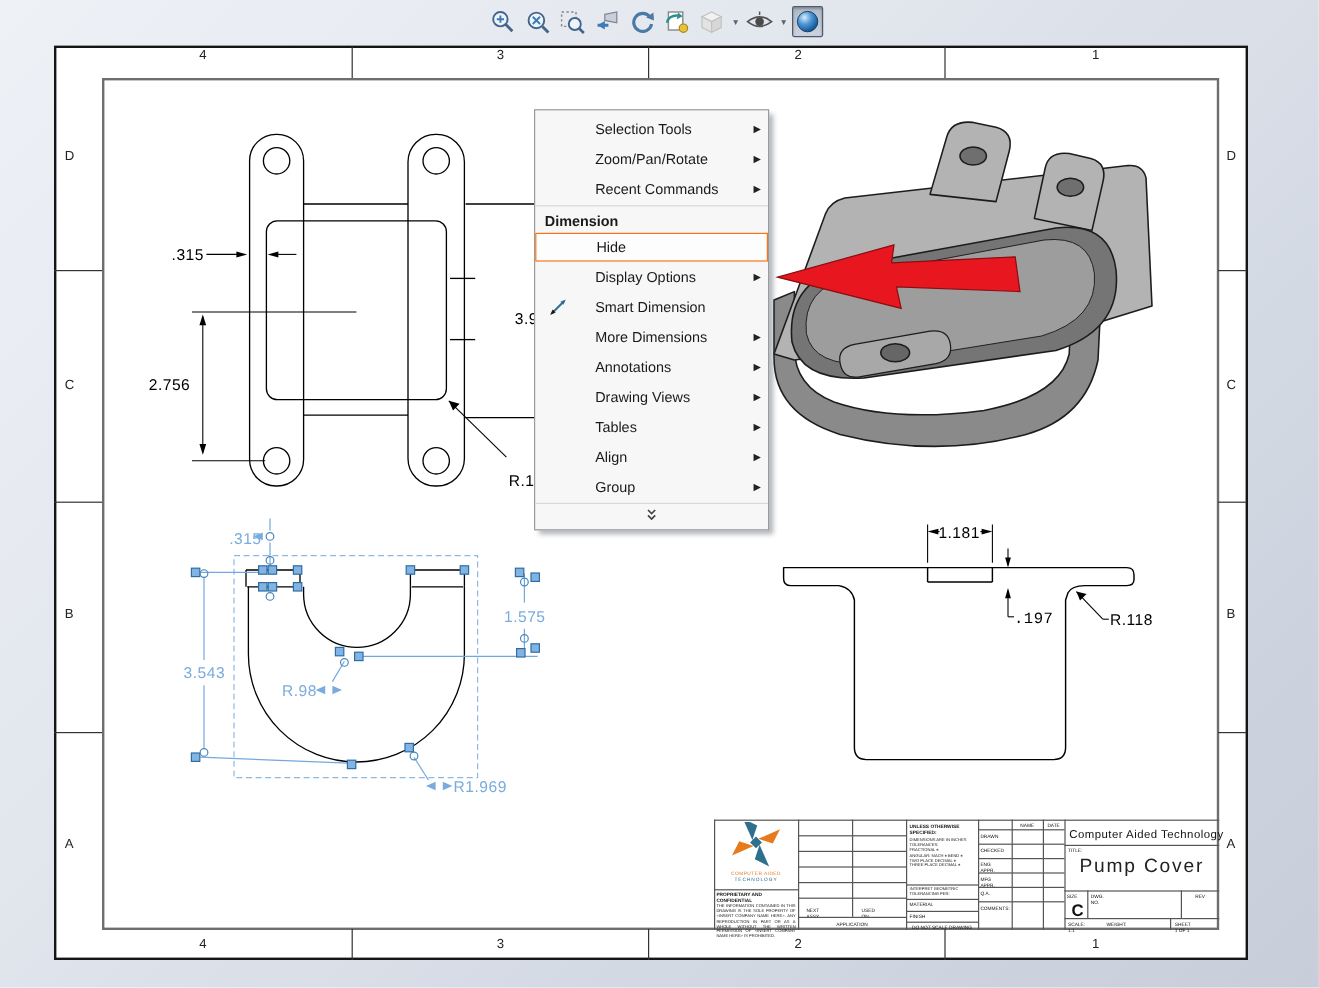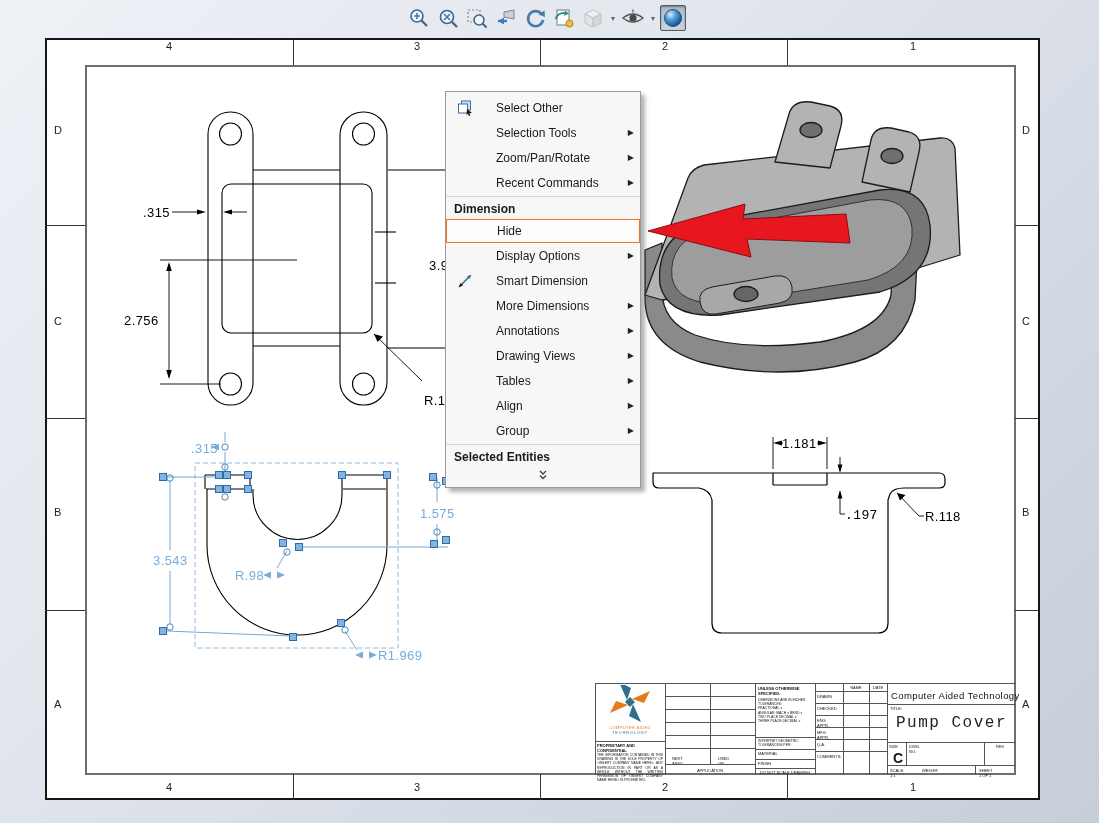--- a/index.html
+++ b/index.html
@@ -305,31 +305,20 @@
 <span class="dim blue" style="left:153px;top:553px;">3.543</span>
 <span class="dim blue" style="left:420px;top:506px;">1.575</span>
 <span class="dim blue" style="left:235px;top:568px;">R.98</span>
 <span class="dim blue" style="left:378px;top:648px;">R1.969</span>
 <span class="dim" style="left:782px;top:436px;">1.181</span>
 <span class="dim" style="left:845px;top:508px;font-family:Liberation Mono, monospace;">.197</span>
 <span class="dim" style="left:925px;top:509px;">R.118</span>
 
 <div class="menu">
   <div class="mi">
-    <span class="gut">
-      <svg width="17" height="16" viewBox="0 0 17 16">
-          <rect x="4.5" y="1" width="9" height="9" fill="#cfe3f5" stroke="#3a6ea5"></rect>
-          <rect x="1.5" y="4" width="9" height="9" fill="#fff" stroke="#3a6ea5"></rect>
-          <polygon points="10,9 15,13 12.3,13.3 13.4,15.6 12,16 11,13.8 9.5,15" fill="#1a1a1a"></polygon>
-        </svg>
-    </span>
-    <span class="lbl">Select Other</span>
-      <span class="arr"></span>
-  </div>
-  <div class="mi">
     <span class="gut"></span>
       <span class="lbl">Selection Tools</span>
     <span class="arr">▶</span>
   </div>
   <div class="mi">
     <span class="gut"></span>
       <span class="lbl">Zoom/Pan/Rotate</span>
     <span class="arr">▶</span>
   </div>
   <div class="mi">
@@ -386,23 +375,20 @@
     <span class="gut"></span>
       <span class="lbl">Align</span>
     <span class="arr">▶</span>
   </div>
   <div class="mi">
     <span class="gut"></span>
       <span class="lbl">Group</span>
     <span class="arr">▶</span>
   </div>
   <div class="msep"></div>
-  <div class="mh">
-      <span>Selected Entities</span>
-    </div>
   <div class="mexp">
     <span>
       <svg width="10" height="10" viewBox="0 0 10 10">
           <polyline points="2,1 5,4 8,1" fill="none" stroke="#444" stroke-width="1.4"></polyline>
           <polyline points="2,5.5 5,8.5 8,5.5" fill="none" stroke="#444" stroke-width="1.4"></polyline>
         </svg>
     </span>
   </div>
 </div>
 
@@ -476,21 +462,21 @@
   <div class="t4" style="position:absolute;left:817px;top:694px;">DRAWN</div>
   <div class="t4" style="position:absolute;left:817px;top:706px;">CHECKED</div>
   <div class="t4" style="position:absolute;left:817px;top:718px;">ENG APPR.</div>
   <div class="t4" style="position:absolute;left:817px;top:730px;">MFG APPR.</div>
   <div class="t4" style="position:absolute;left:817px;top:742px;">Q.A.</div>
   <div class="t4" style="position:absolute;left:817px;top:754px;">COMMENTS:</div>
 
   <div class="company" style="position:absolute;left:891px;top:690px;">Computer Aided Technology</div>
   <div class="tbl-line" style="left:887px;top:704px;width:129px;height:1px;"></div>
   <div class="t4" style="position:absolute;left:890px;top:706px;">TITLE:</div>
-  <div class="ptitle" style="position:absolute;left:887px;top:714px;width:129px;text-align:center;font-family:Liberation Mono, monospace;">Pump Cover</div>
+  <div class="ptitle" style="position:absolute;left:887px;top:714px;width:129px;text-align:center;">Pump Cover</div>
   <div class="tbl-line" style="left:887px;top:742px;width:129px;height:1px;"></div>
   <div class="tbl-line" style="left:906px;top:742px;width:1px;height:23px;"></div>
   <div class="tbl-line" style="left:984px;top:742px;width:1px;height:23px;"></div>
   <div class="t4" style="position:absolute;left:889px;top:744px;">SIZE</div>
   <div class="bigC" style="position:absolute;left:893px;top:750px;">C</div>
   <div class="t4" style="position:absolute;left:909px;top:744px;">DWG.  NO.</div>
   <div class="t4" style="position:absolute;left:996px;top:744px;">REV</div>
   <div class="tbl-line" style="left:887px;top:765px;width:129px;height:1px;"></div>
   <div class="tbl-line" style="left:975px;top:765px;width:1px;height:10px;"></div>
   <div class="t4" style="position:absolute;left:890px;top:768px;">SCALE: 1:1</div>

